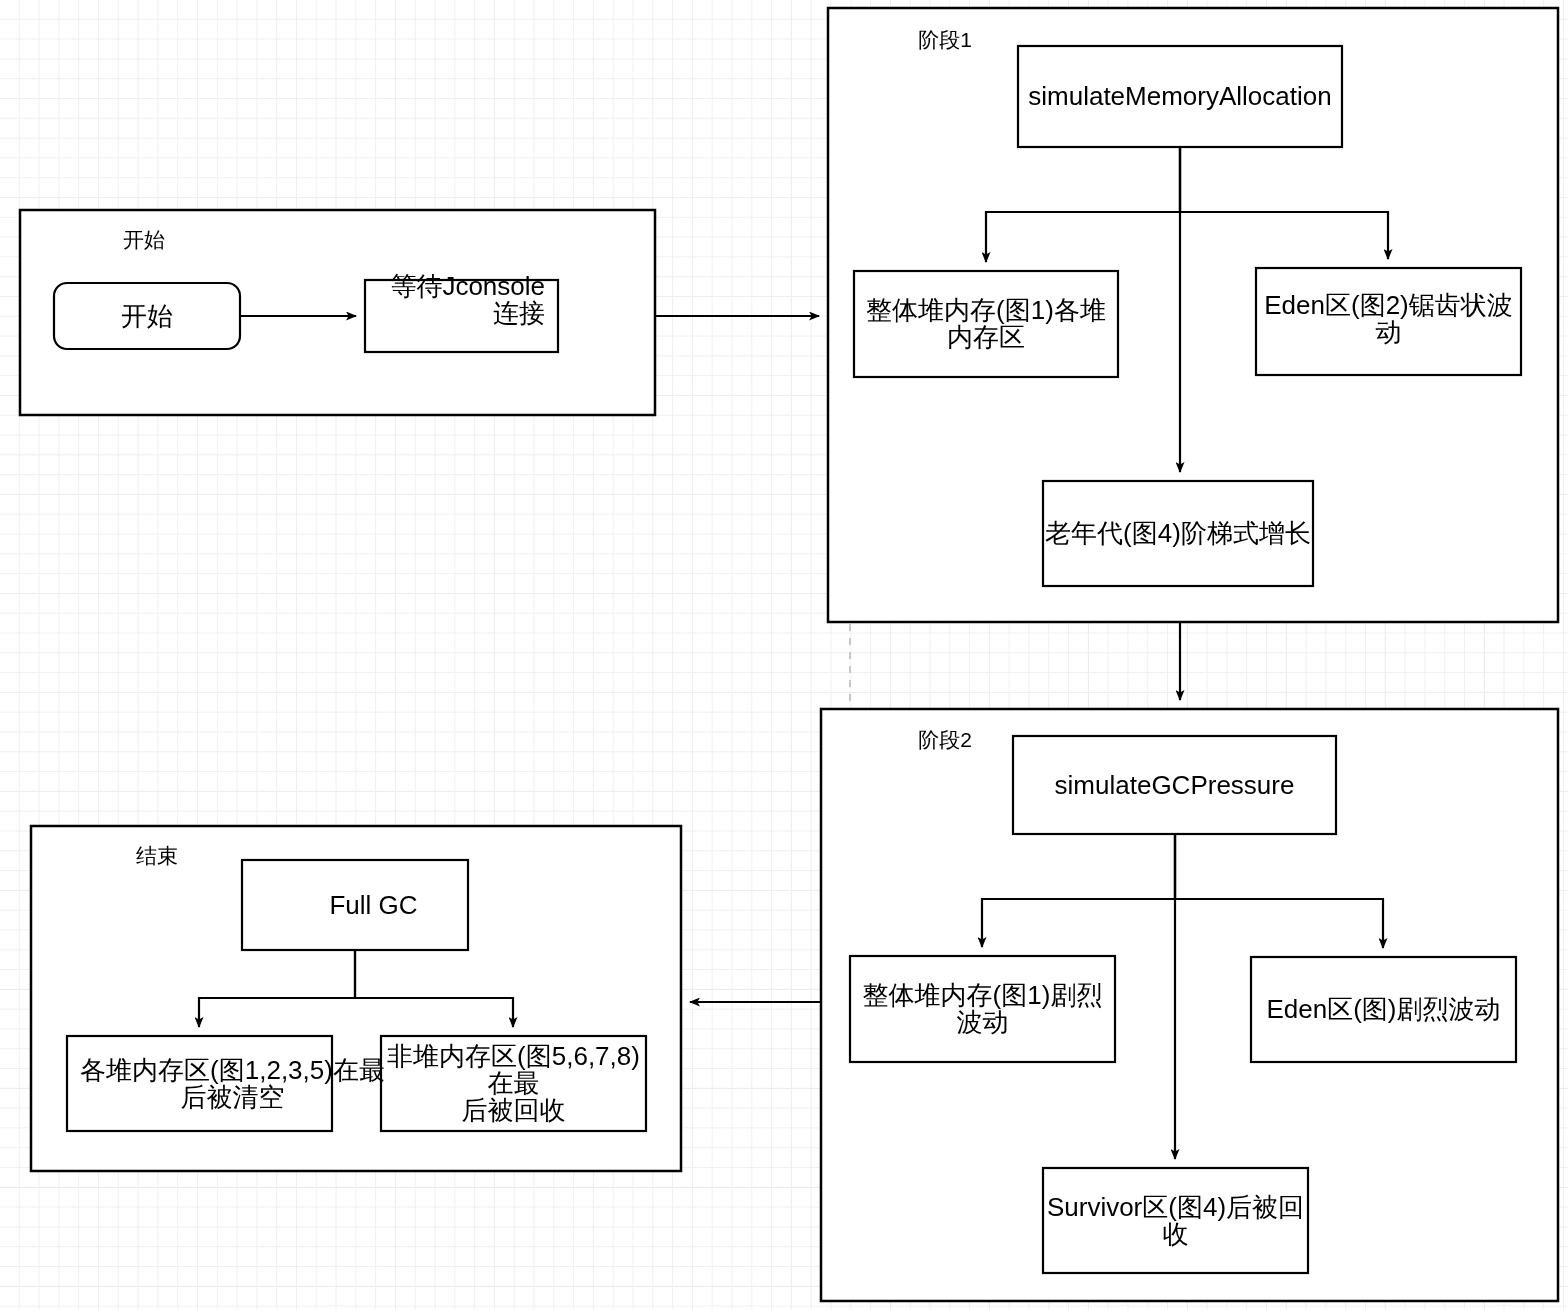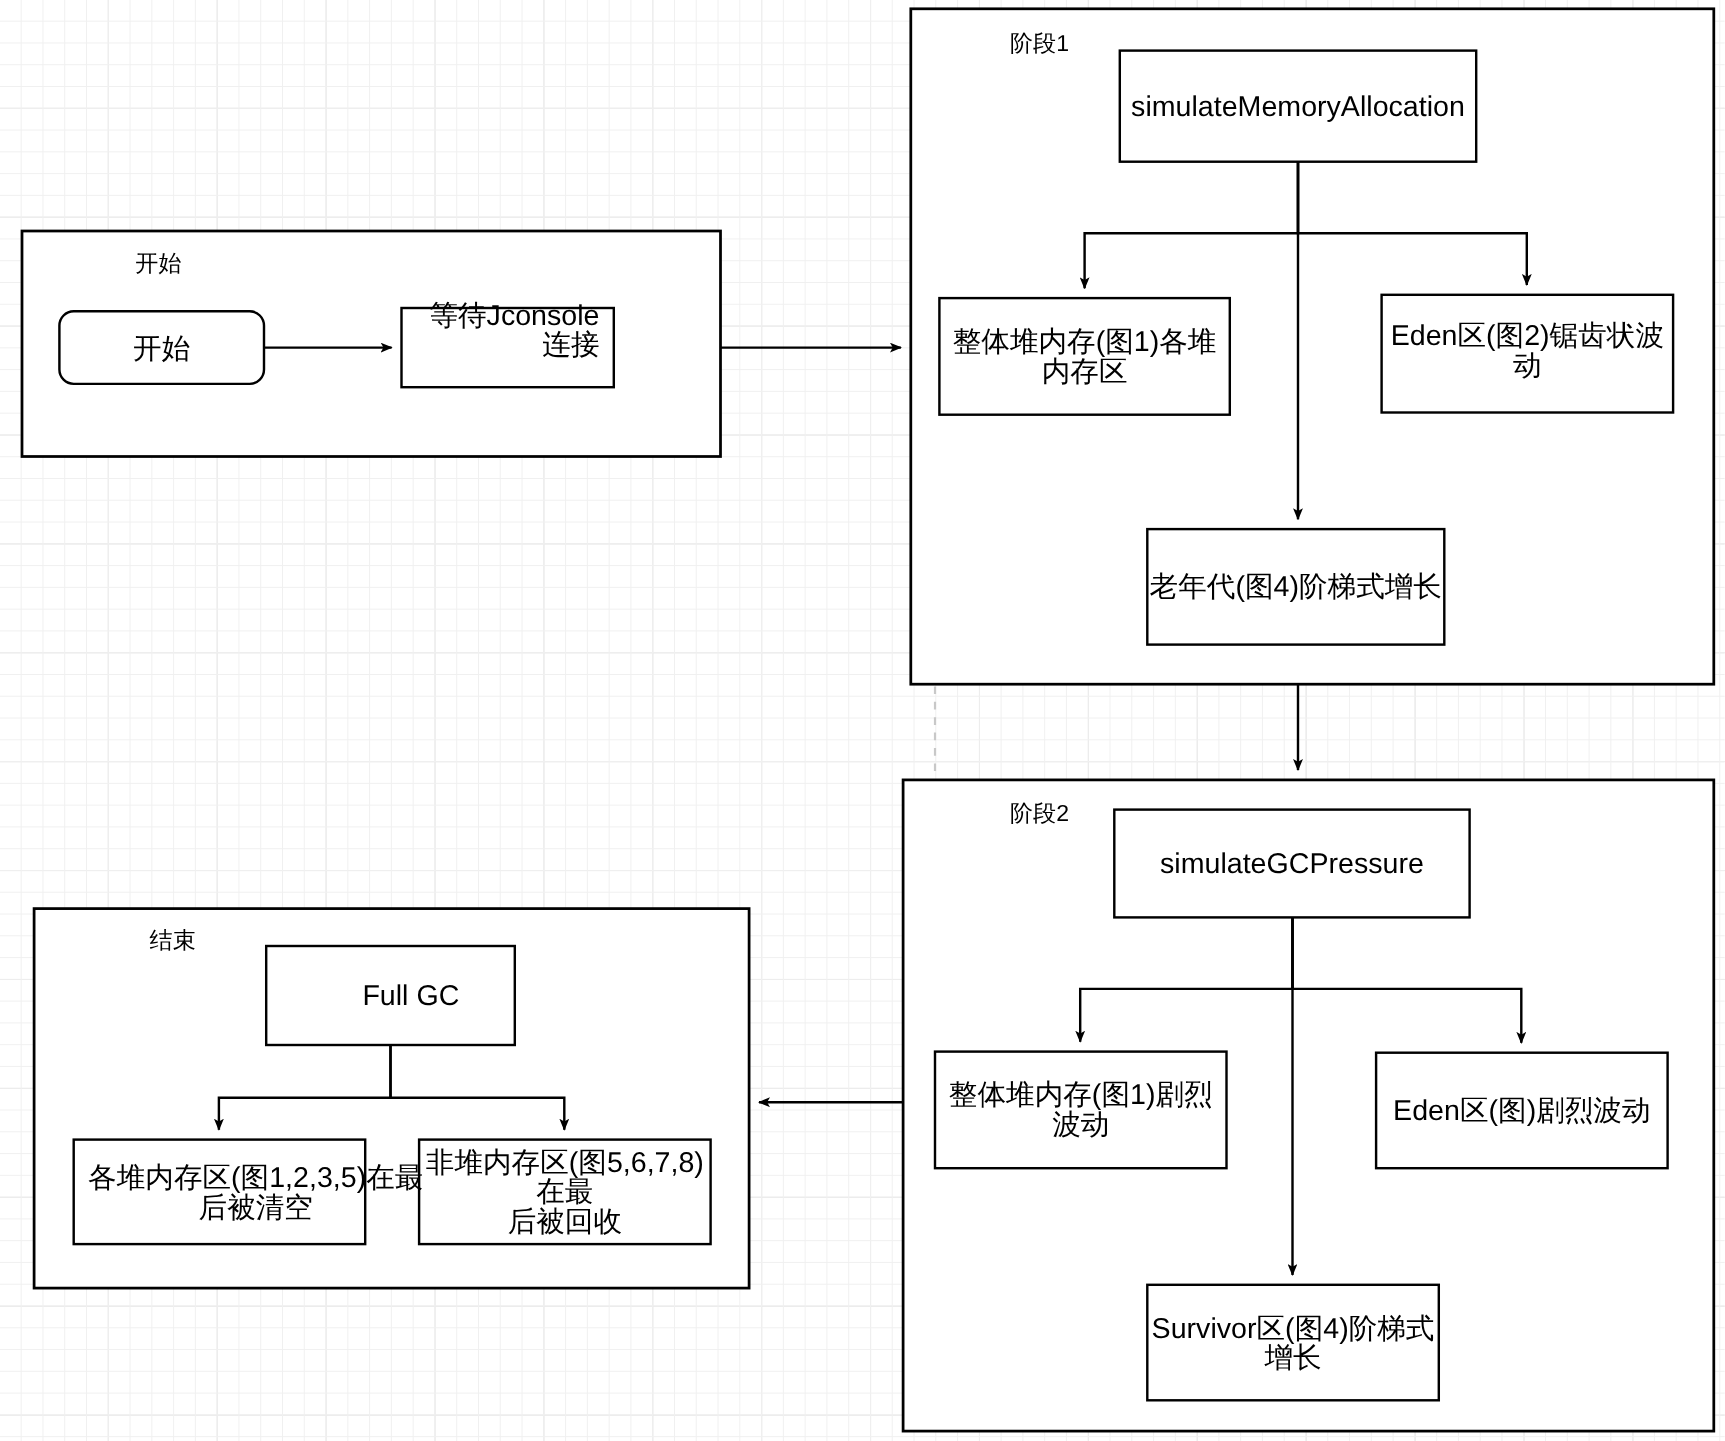--- a/index.html
+++ b/index.html
@@ -137,20 +137,20 @@
 
   <div class="lbl node" style="left:54px; top:283px; width:186px; height:66px;">开始</div>
   <div class="lbl node" style="left:365px; top:264px; width:180px; height:72px;text-align:right;">等待Jconsole连接</div>
   <div class="lbl node" style="left:1018px; top:46px; width:324px; height:101px;">simulateMemoryAllocation</div>
   <div class="lbl node" style="left:854px; top:271px; width:264px; height:106px;">整体堆内存(图1)各堆内存区</div>
   <div class="lbl node" style="left:1256px; top:278px; width:265px; height:82px;">Eden区(图2)锯齿状波动</div>
   <div class="lbl node" style="left:1043px; top:481px; width:270px; height:105px;">老年代(图4)阶梯式增长</div>
   <div class="lbl node" style="left:1013px; top:736px; width:323px; height:98px;">simulateGCPressure</div>
   <div class="lbl node" style="left:850px; top:956px; width:265px; height:106px;">整体堆内存(图1)剧烈波动</div>
   <div class="lbl node" style="left:1251px; top:957px; width:265px; height:105px;">Eden区(图)剧烈波动</div>
-  <div class="lbl node" style="left:1043px; top:1168px; width:265px; height:105px;">Survivor区(图4)阶梯式增长</div>
+  <div class="lbl node" style="left:1043px; top:1168px; width:265px; height:105px;">Survivor区(图4)后被回收</div>
   <div class="lbl node" style="left:242px; top:860px; width:263px; height:90px;">Full GC</div>
   <div class="lbl node" style="left:67px; top:1036px; width:307px; height:95px;margin-left:12px;">各堆内存区(图1,2,3,5)在最
 后被清空</div>
   <div class="lbl node" style="left:381px; top:1036px; width:265px; height:95px;">非堆内存区(图5,6,7,8)在最
 后被回收</div>
 
 </div>
 
 </body></html>

